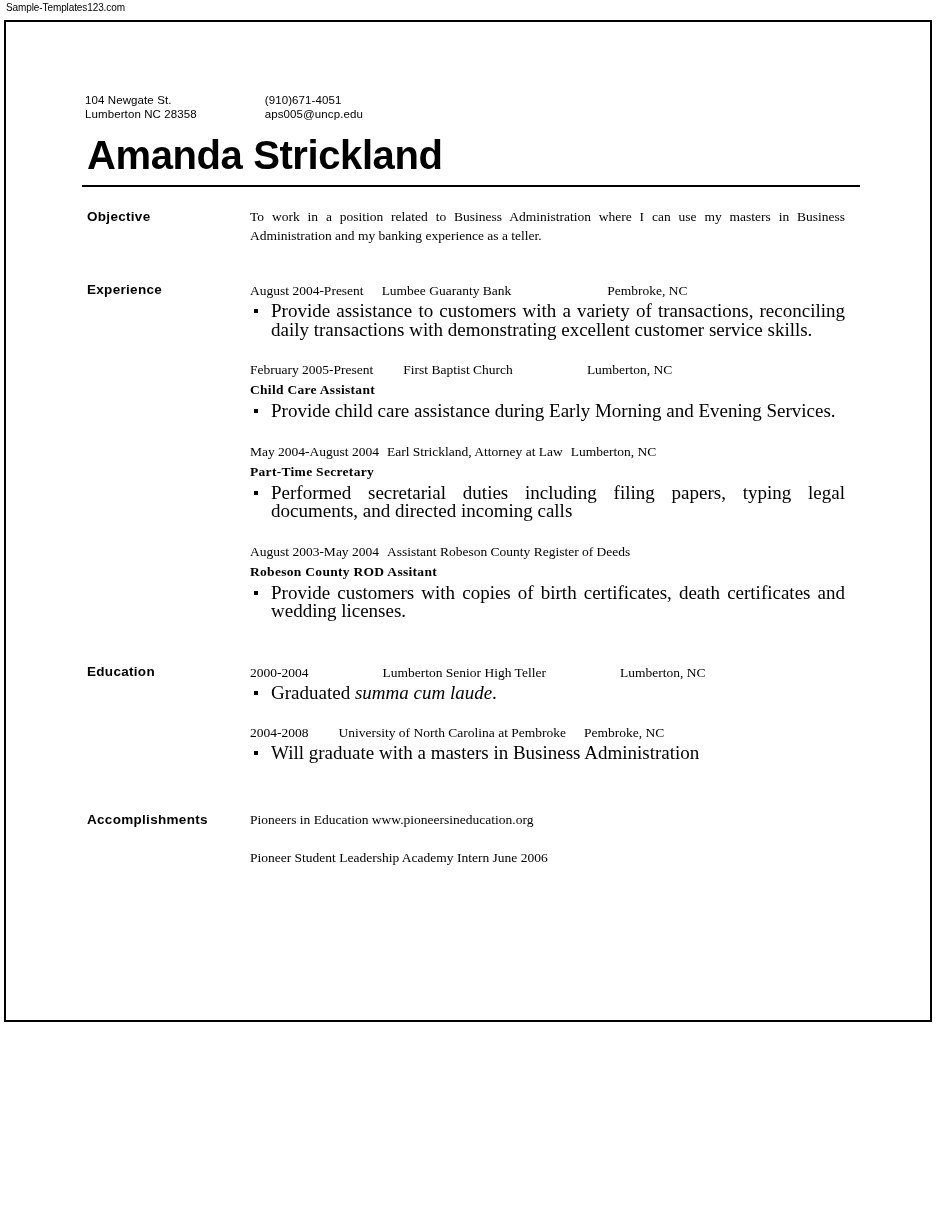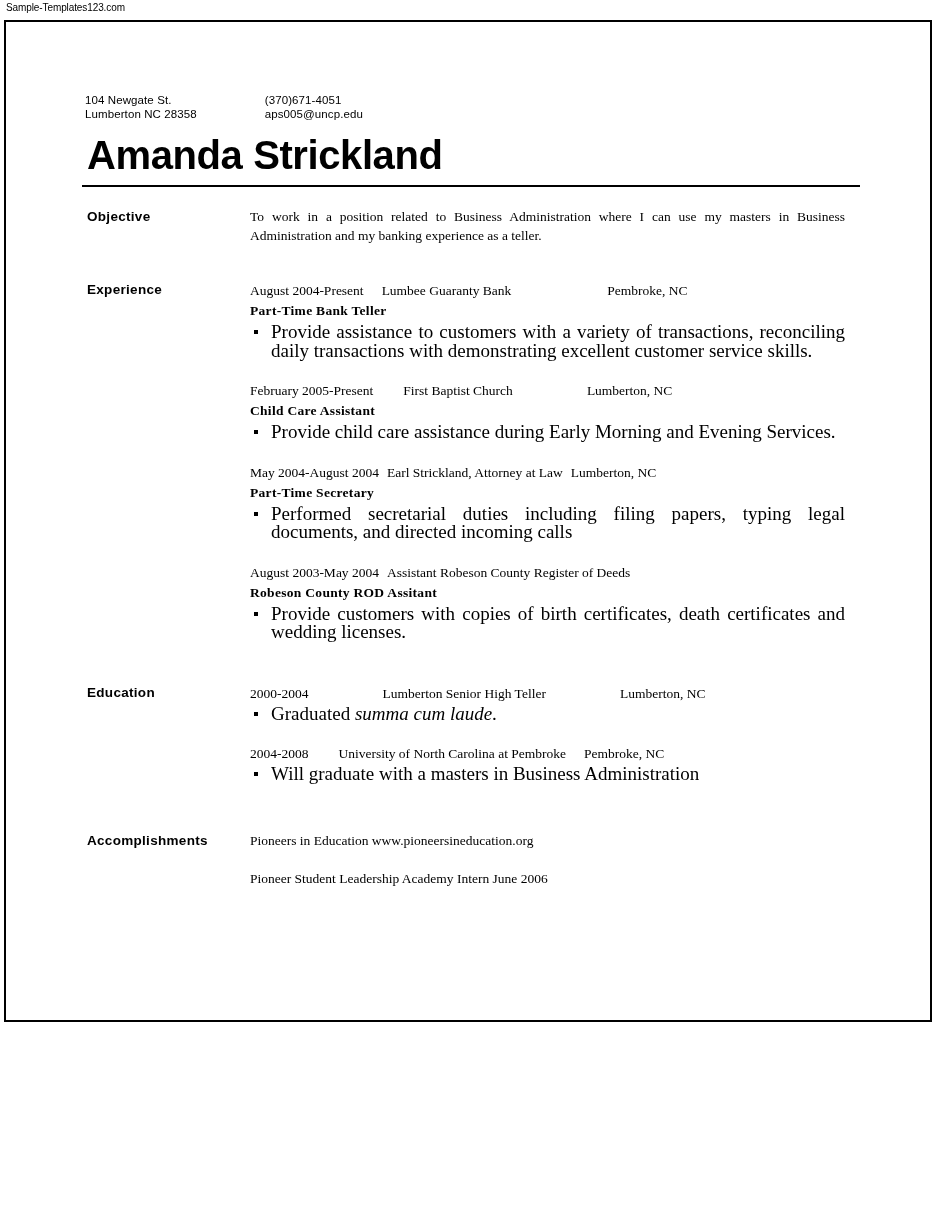--- a/index.html
+++ b/index.html
@@ -192,21 +192,21 @@
 
 <div class="page">
   <div class="page-inner">
 
     <div class="contact">
       <div class="col">
         <span class="line">104 Newgate St.</span>
         <span class="line">Lumberton NC 28358</span>
       </div>
       <div class="col">
-        <span class="line">(370)671-4051</span>
+        <span class="line">(910)671-4051</span>
         <span class="line">aps005@uncp.edu</span>
       </div>
     </div>
 
     <div class="name">Amanda Strickland</div>
     <div class="name-rule"></div>
 
     <div class="body">
 
       <div class="section sec-objective">
@@ -217,21 +217,20 @@
       </div>
 
       <div class="section sec-experience">
         <div class="section-label">Experience</div>
         <div class="section-content">
 
           <div class="entry">
             <div class="entry-head">
               <span class="seg-date">August 2004-Present</span><span class="gap-sm"></span><span class="seg-org">Lumbee Guaranty Bank</span><span class="gap-xl"></span><span class="seg-loc">Pembroke, NC</span>
             </div>
-            <div class="entry-title">Part-Time Bank Teller</div>
             <ul class="bullets">
               <li>Provide assistance to customers with a variety of transactions, reconciling daily transactions with demonstrating excellent customer service skills.</li>
             </ul>
           </div>
 
           <div class="entry">
             <div class="entry-head">
               <span class="seg-date">February 2005-Present</span><span class="gap-md"></span><span class="seg-org">First Baptist Church</span><span class="gap-lg"></span><span class="seg-loc">Lumberton, NC</span>
             </div>
             <div class="entry-title">Child Care Assistant</div>

